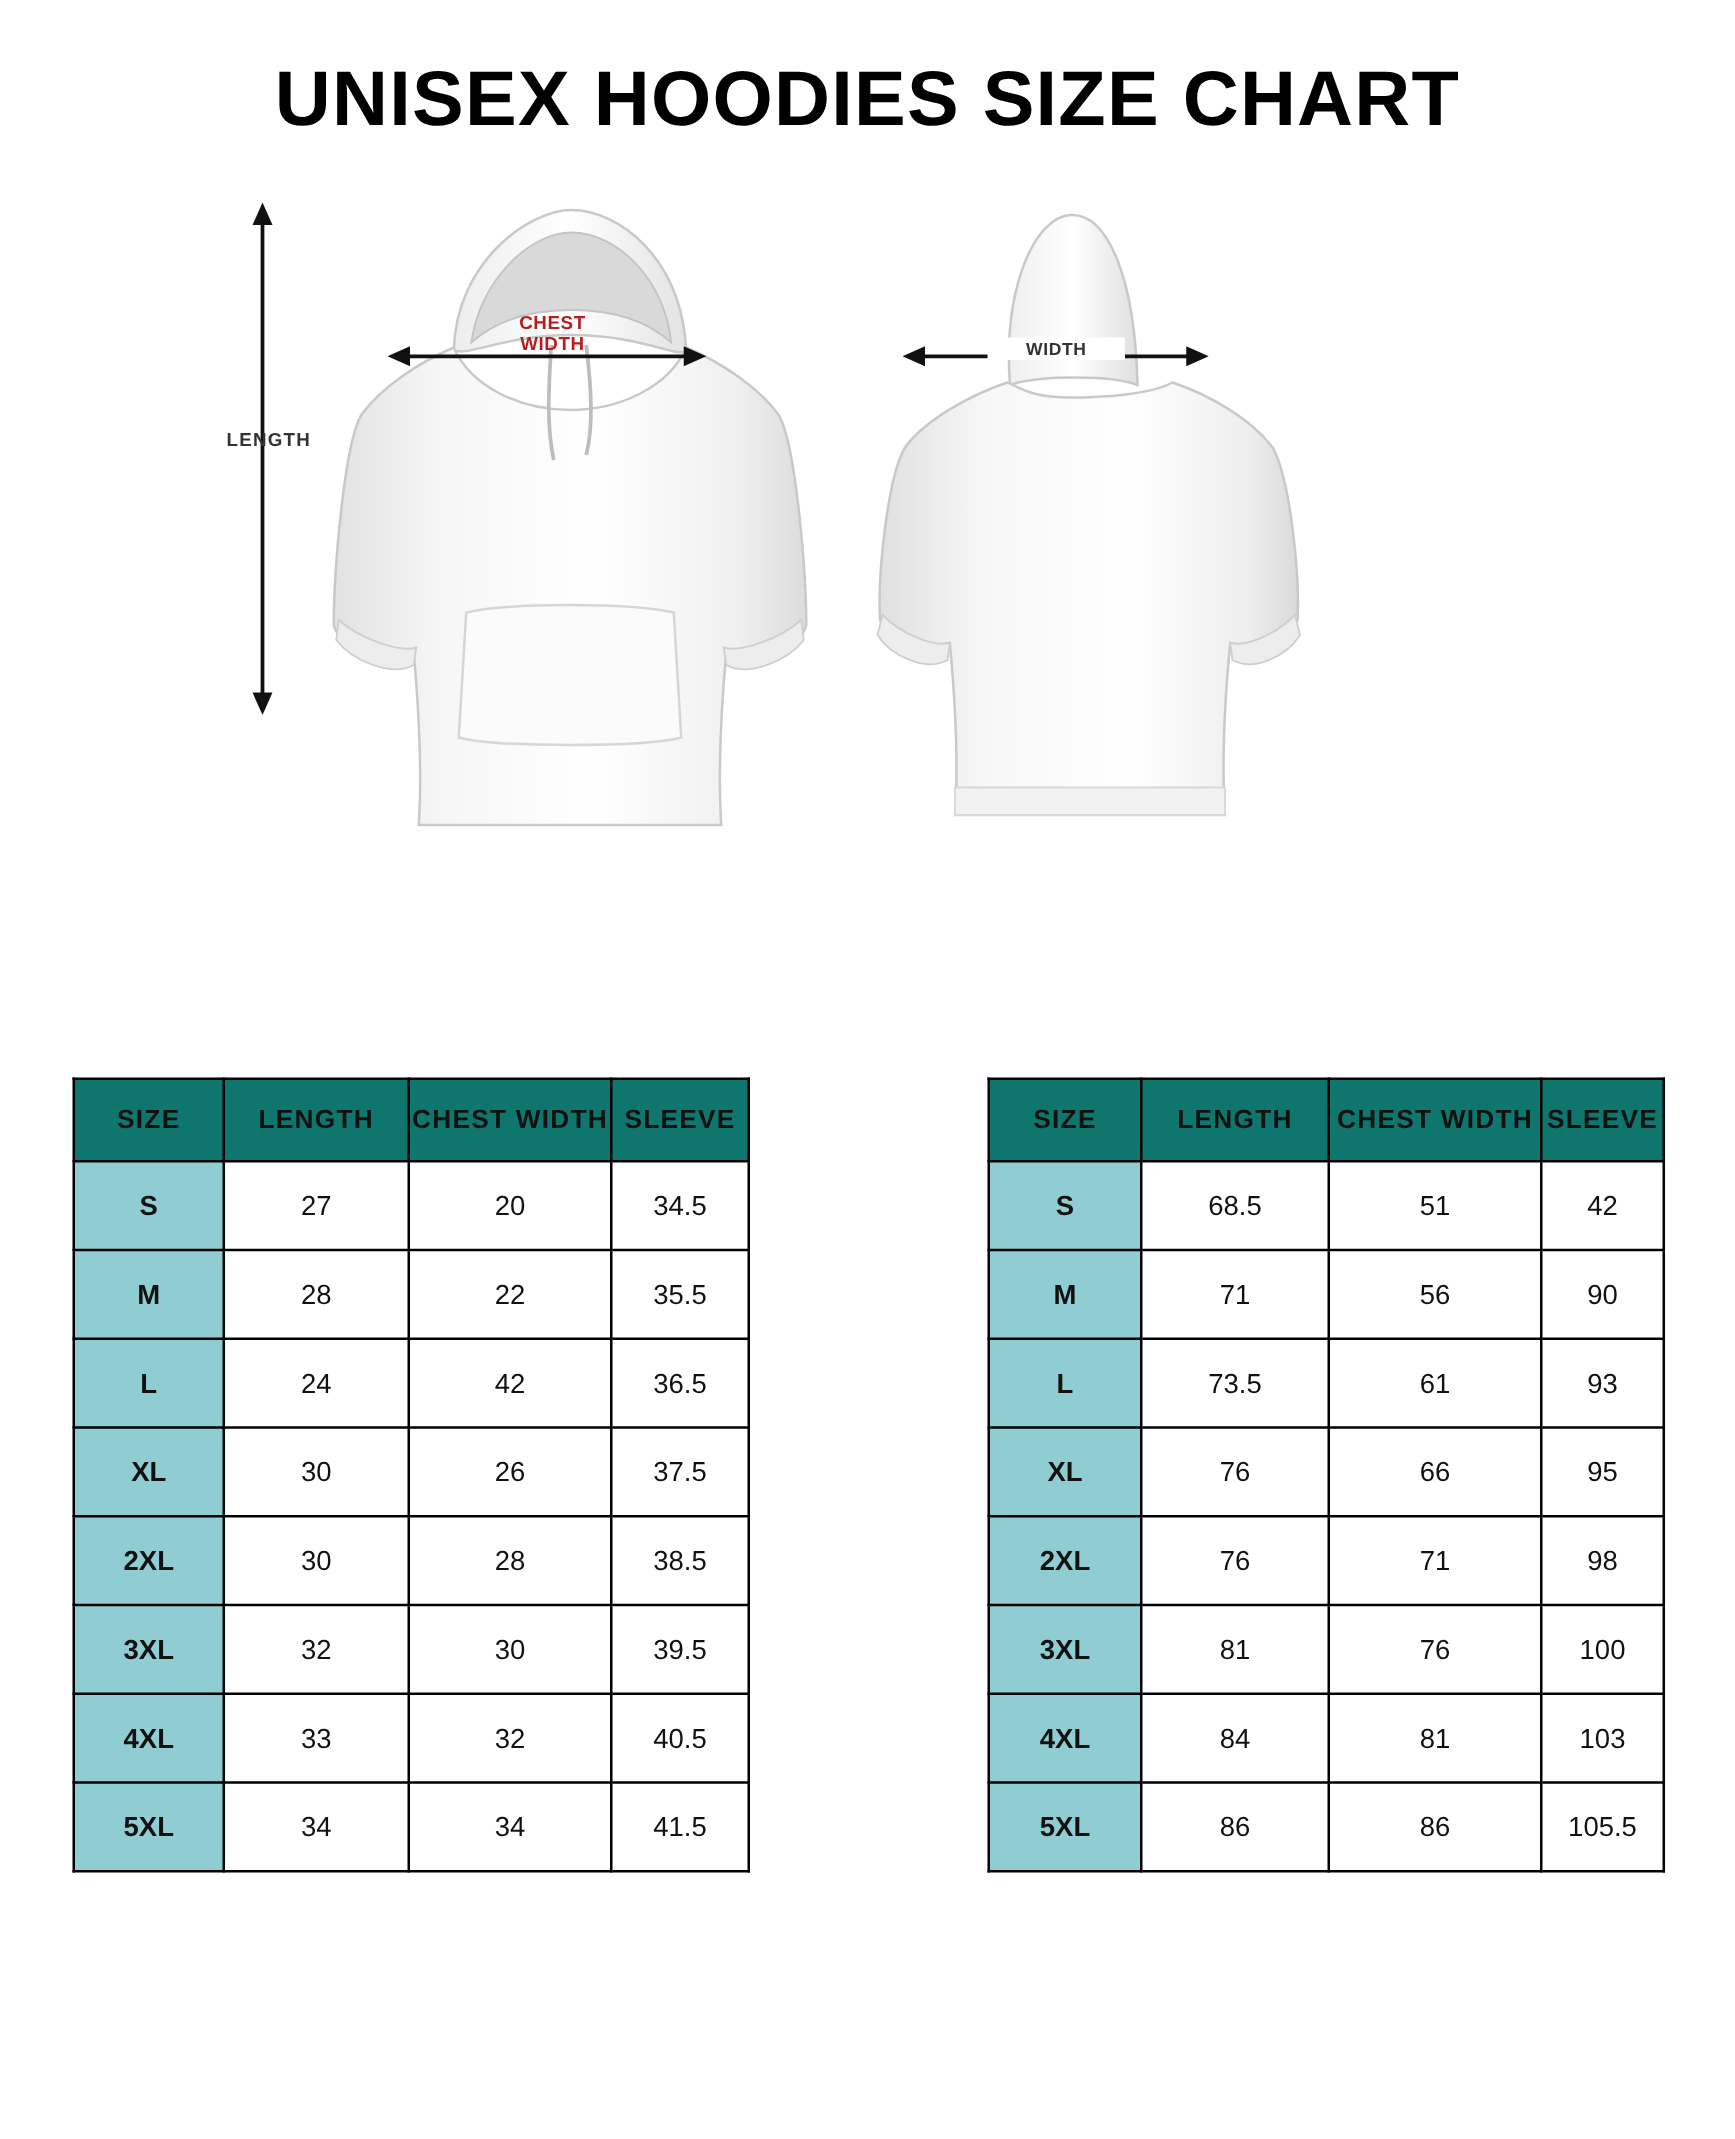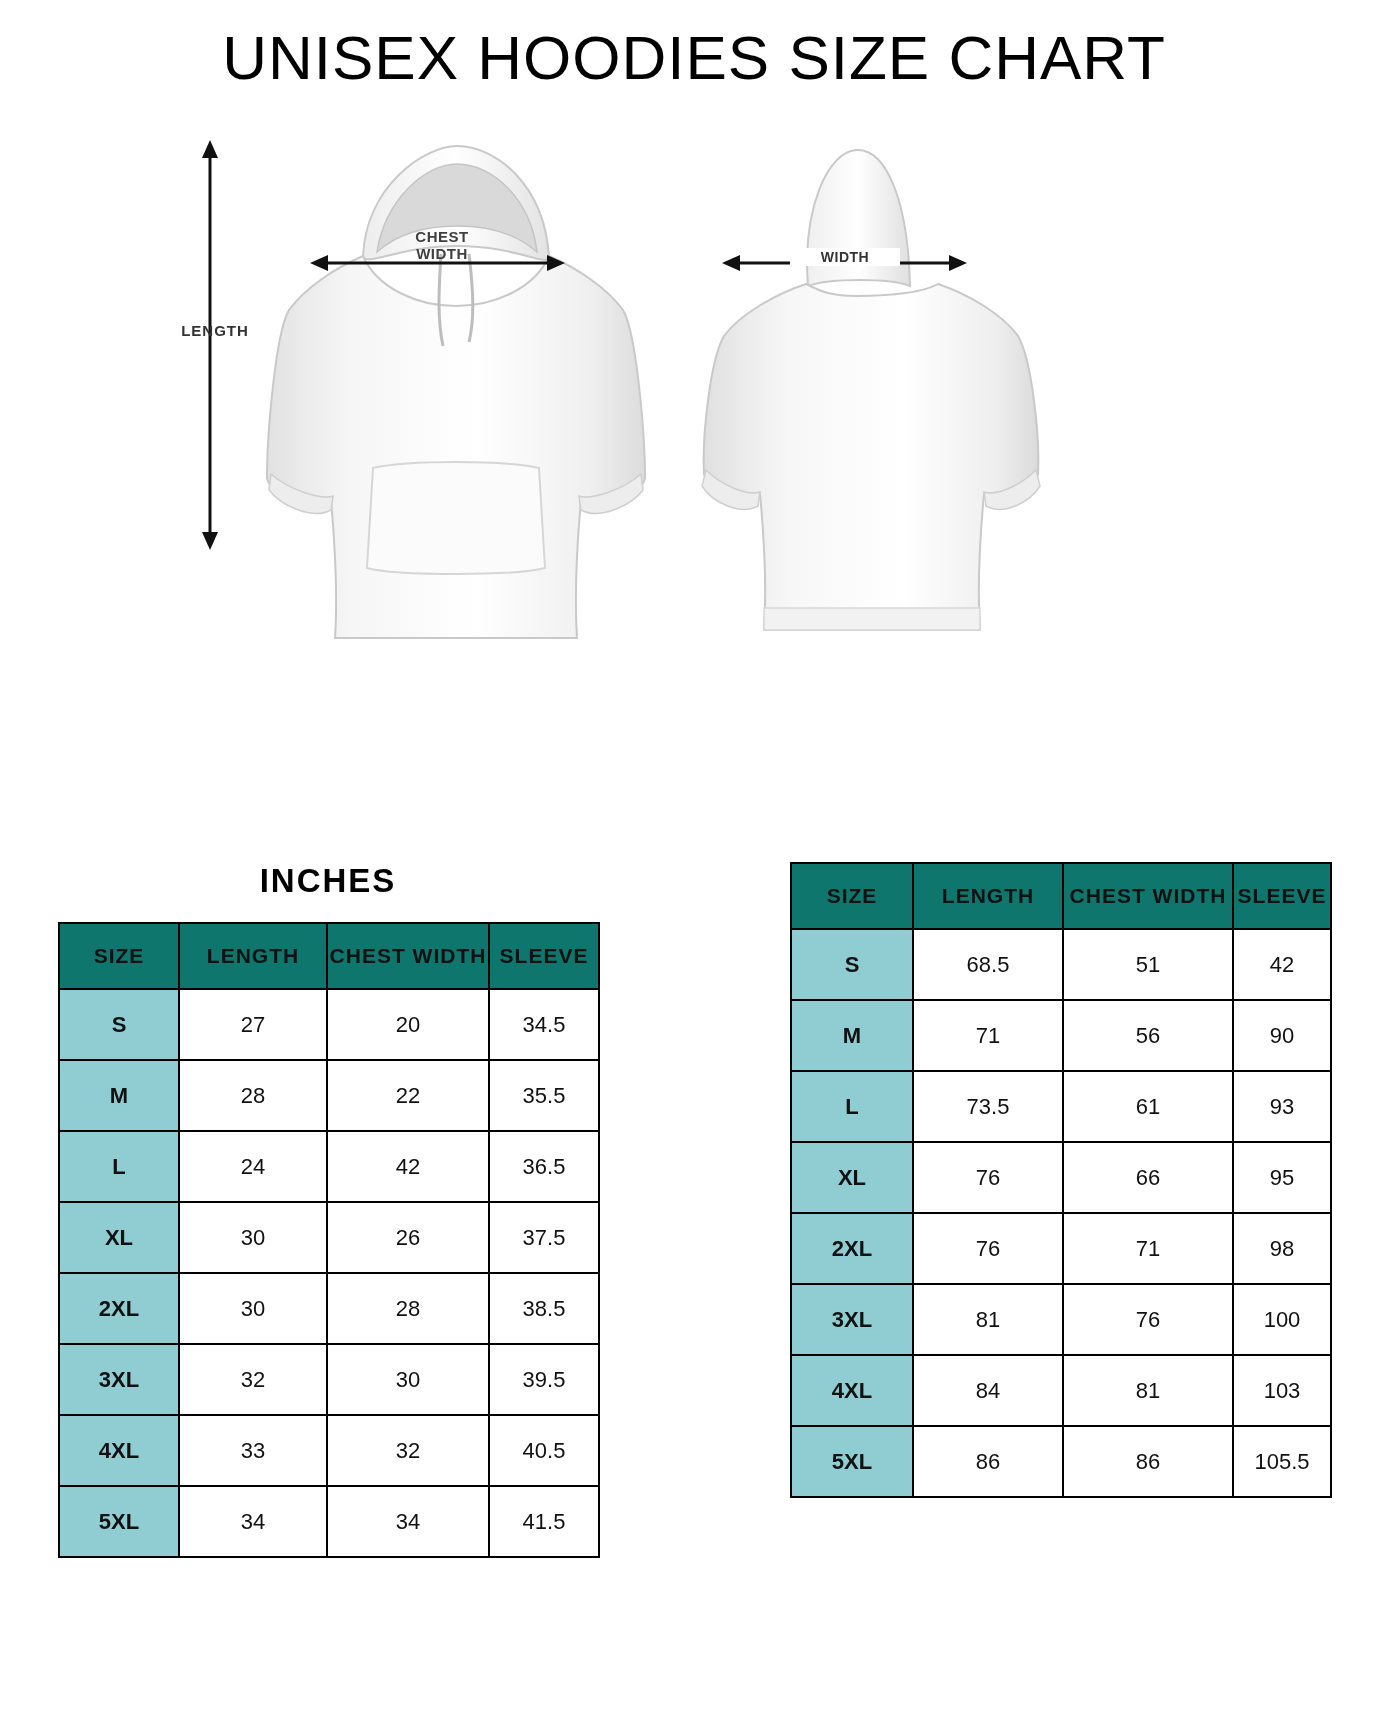--- a/index.html
+++ b/index.html
@@ -20,23 +20,23 @@
     height: 1711px;
     position: relative;
     box-sizing: border-box;
     padding: 0;
   }
 
   
   .title {
     text-align: center;
     font-size: 62px;
-    font-weight: normal;
+    font-weight: bold;
     letter-spacing: 1px;
-    padding-top: 25px;
+    padding-top: 47px;
     line-height: 1.05;
     color: #000;
   }
 
   
   .illus {
     position: relative;
     height: 600px;
     margin-top: 40px;
   }
@@ -84,21 +84,21 @@
     height: 30px;
   }
   .chest-label {
     position: absolute;
     left: 372px;
     top: 98px;
     width: 140px;
     text-align: center;
     font-size: 15px;
     font-weight: bold;
-    color: #404040;
+    color: #b91c1c;
     line-height: 1.15;
     letter-spacing: .5px;
   }
 
   .width-arrow {
     position: absolute;
     left: 722px;
     top: 118px;
     width: 245px;
     height: 30px;
@@ -260,21 +260,20 @@
       <line x1="12" y1="15" x2="233" y2="15" stroke="#111" stroke-width="3"></line>
       <polygon points="0,15 18,7 18,23" fill="#111"></polygon>
       <polygon points="245,15 227,7 227,23" fill="#111"></polygon>
     </svg>
     <div class="width-label">WIDTH</div>
   </div>
 
   <div class="tables">
 
     <div class="table-block">
-      <div class="table-caption">INCHES</div>
       <table class="in-table">
         <colgroup>
           <col class="c-size">
             <col class="c-len">
             <col class="c-chest">
             <col class="c-slv">
         </colgroup>
         <thead>
           <tr>
             <th>SIZE</th>

